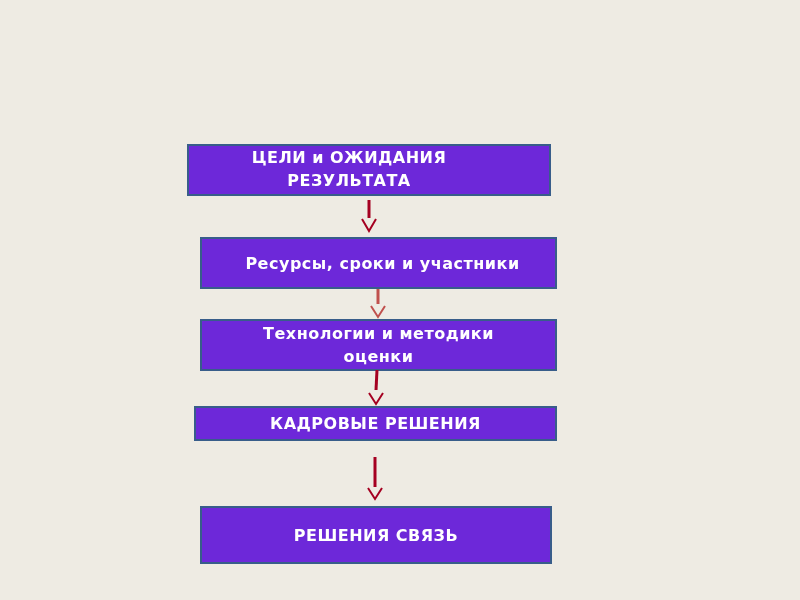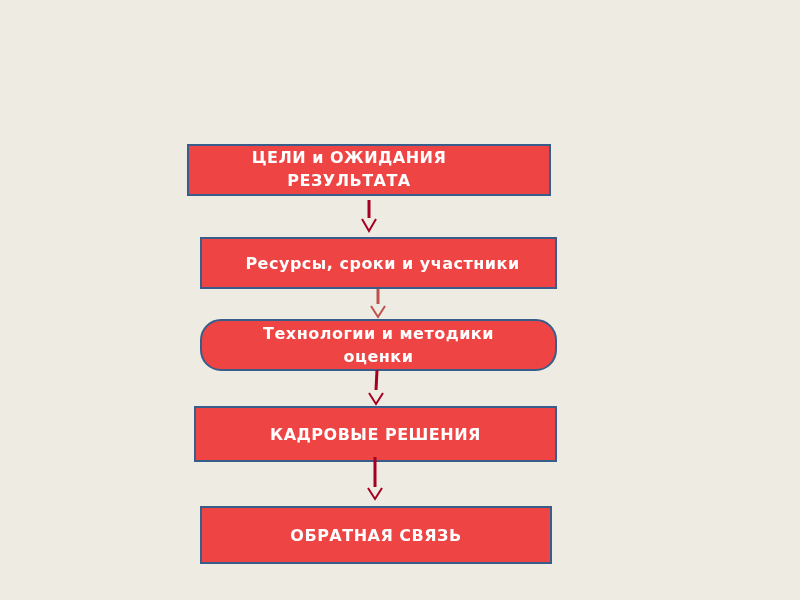--- a/index.html
+++ b/index.html
@@ -1,18 +1,18 @@
 <!DOCTYPE html>
 <html><head>
 <meta charset="utf-8">
 <style>
   html, body { margin:0; padding:0; }
   body { width:800px; height:600px; background:#eeebe3; position:relative; overflow:hidden; font-family:"DejaVu Sans", sans-serif; }
   .title { position:absolute; left:0; top:28px; width:800px; text-align:center; color:#c00000; font-weight:bold; font-size:37px; line-height:46px; }
-  .box { position:absolute; background:#ef4444; border:2px solid #385d8a; box-sizing:border-box; color:#fff; font-weight:bold; font-size:16px; line-height:23px; text-align:center; display:flex; align-items:center; justify-content:center; letter-spacing:0.5px; }
+  .box { position:absolute; background:#6d28d9; border:2px solid #385d8a; box-sizing:border-box; color:#fff; font-weight:bold; font-size:16px; line-height:23px; text-align:center; display:flex; align-items:center; justify-content:center; letter-spacing:0.5px; }
   .box span { display:block; }
   .arrow { position:absolute; width:20px; }
   .arrow svg { display:block; }
 </style>
 </head>
 <body>
 
 <div class="title">
 </div>
 
@@ -31,37 +31,37 @@
   <span>Ресурсы, сроки и участники</span>
 </div>
 
 <div class="arrow" style="left:368px; top:289px;">
   <svg width="20" height="30" viewBox="0 0 20 30">
       <line x1="10" y1="0" x2="10" y2="15" stroke="#c0504d" stroke-width="3"></line>
       <polyline points="3,17 10,28 17,17" fill="none" stroke="#c0504d" stroke-width="2"></polyline>
     </svg>
 </div>
 
-<div class="box" style="left:200px; top:319px; width:357px; height:52px;border-radius:21px;">
+<div class="box" style="left:200px; top:319px; width:357px; height:52px;">
   <span style="width:300px;">Технологии и методики оценки</span>
 </div>
 
 <div class="arrow" style="left:366px; top:370px;">
   <svg width="20" height="36" viewBox="0 0 20 36">
       <line x1="11" y1="0" x2="10" y2="20" stroke="#a50021" stroke-width="3"></line>
       <polyline points="3,23 10,34 17,23" fill="none" stroke="#a50021" stroke-width="2"></polyline>
     </svg>
 </div>
 
-<div class="box" style="left:194px; top:406px; width:363px; height:56px;">
+<div class="box" style="left:194px; top:406px; width:363px; height:35px;">
   <span>КАДРОВЫЕ  РЕШЕНИЯ</span>
 </div>
 
 <div class="arrow" style="left:365px; top:457px;">
   <svg width="20" height="44" viewBox="0 0 20 44">
       <line x1="10" y1="0" x2="10" y2="30" stroke="#a50021" stroke-width="3"></line>
       <polyline points="3,31 10,42 17,31" fill="none" stroke="#a50021" stroke-width="2"></polyline>
     </svg>
 </div>
 
 <div class="box" style="left:200px; top:506px; width:352px; height:58px;">
-  <span>ОБРАТНАЯ СВЯЗЬ</span>
+  <span>РЕШЕНИЯ СВЯЗЬ</span>
 </div>
 
 </body></html>

